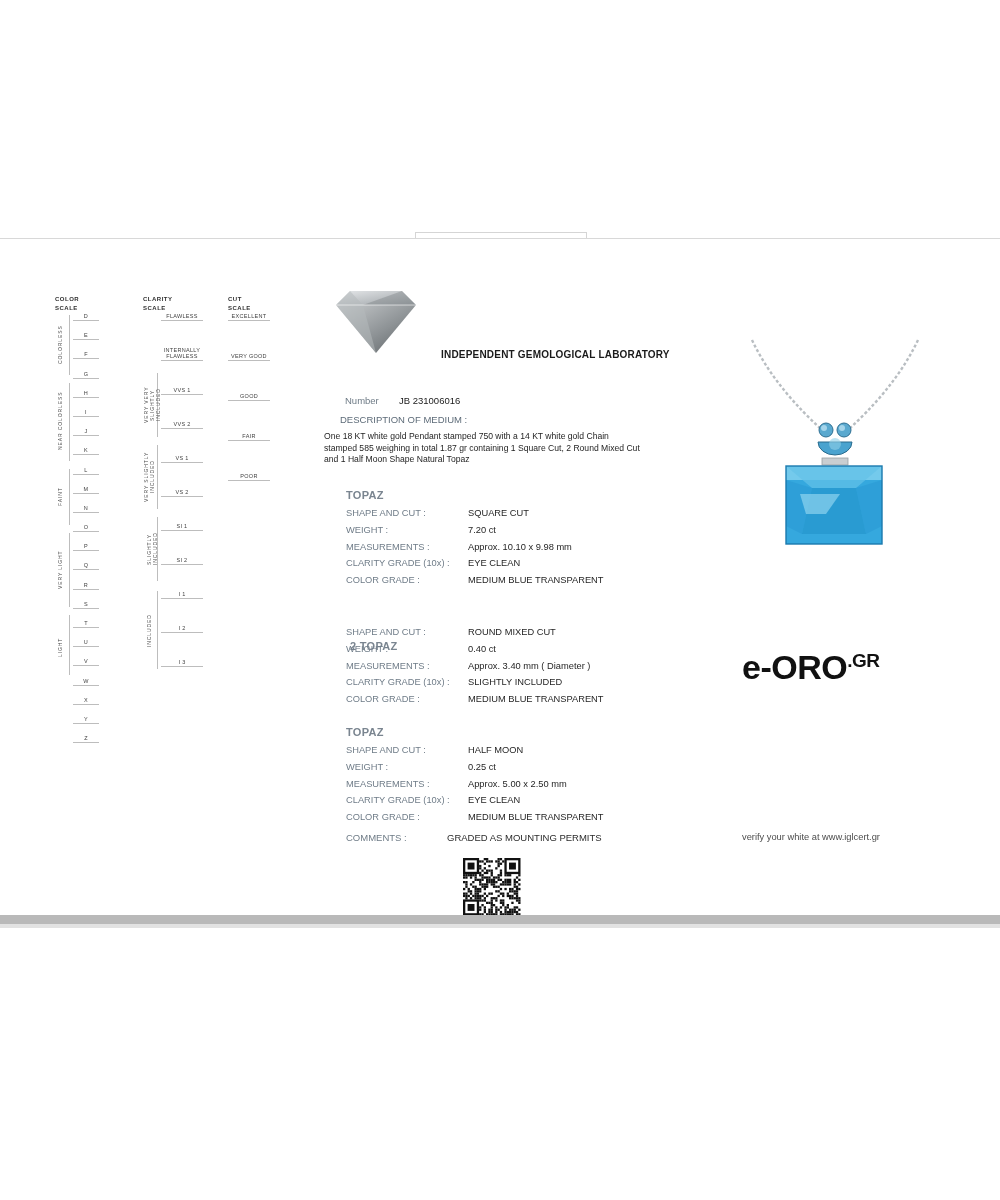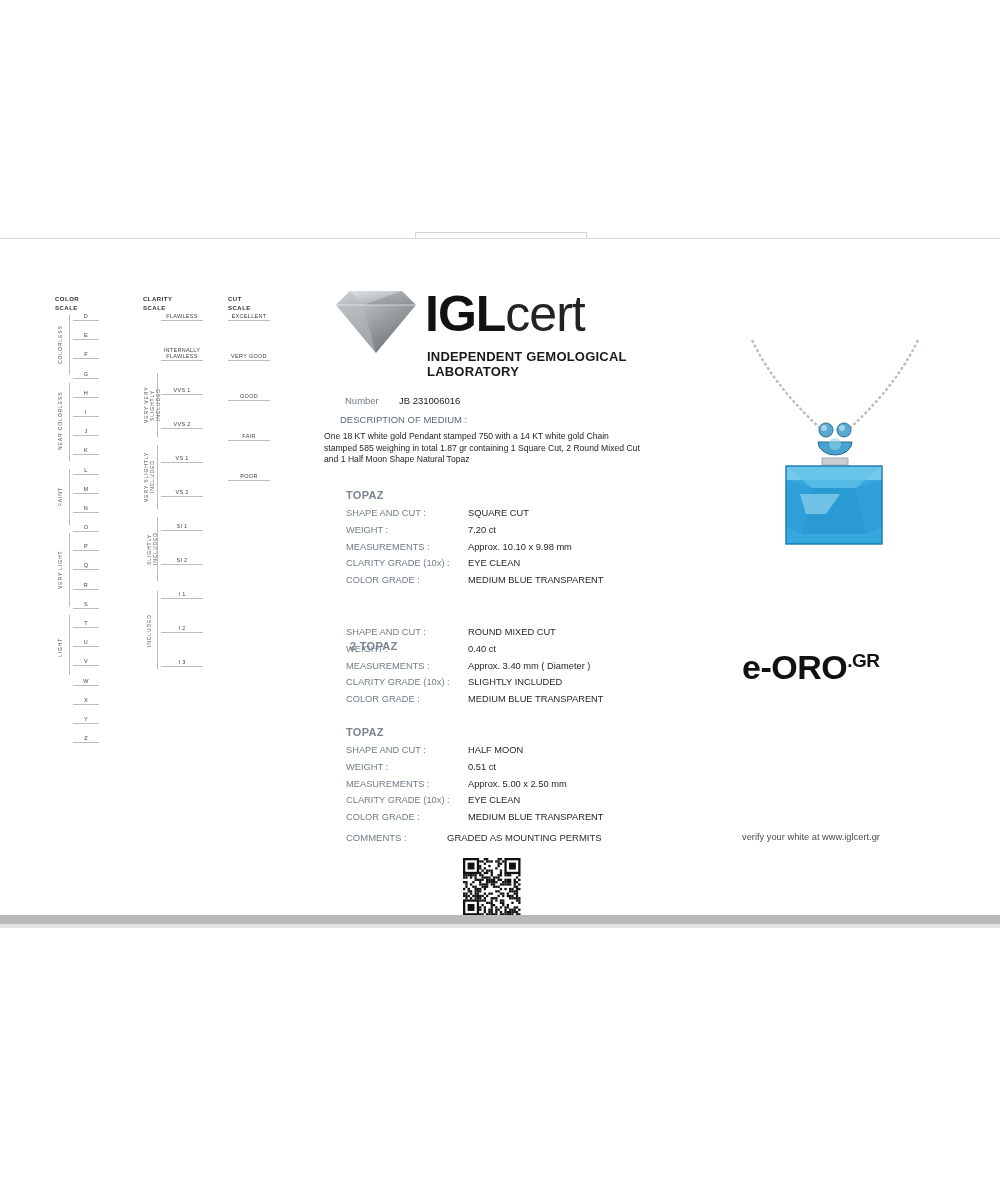--- a/index.html
+++ b/index.html
@@ -118,23 +118,23 @@
     left: 95px;
     top: 2px;
     font-size: 50px;
     font-weight: bold;
     letter-spacing: -1px;
     color: #111;
   }
   #logo-text .light { font-weight: normal; color: #222; }
   #logo-sub {
     position: absolute;
-    left: 97px;
+    left: 111px;
     top: 66px;
-    font-size: 13px;
+    font-size: 10px;
     font-weight: bold;
     letter-spacing: .2px;
     color: #1a1a1a;
   }
 
   
   .rep {
     position: absolute;
     font-size: 9.5px;
     color: #2b2b2b;
@@ -304,21 +304,20 @@
         <stop offset="0%" stop-color="#e6e8ea"></stop>
         <stop offset="100%" stop-color="#9aa0a4"></stop>
       </linearGradient>
     </defs>
     <path d="M6 22 L86 22 L46 70 Z" fill="url(#g1)"></path>
     <path d="M6 22 L20 8 L72 8 L86 22 Z" fill="url(#g2)"></path>
     <path d="M20 8 L33 22 L46 70 L6 22 Z" fill="#b4b9bc" opacity=".55"></path>
     <path d="M33 22 L72 8 L86 22 Z" fill="#6f7578" opacity=".35"></path>
     <path d="M6 22 L86 22" stroke="#ffffff" stroke-width="1.2" opacity=".6"></path>
   </svg>
-  <div id="logo-text"><span>IGL</span><span class="light">cert</span></div>
   <div id="logo-sub">INDEPENDENT GEMOLOGICAL LABORATORY</div>
 </div>
 
 <div class="rep lbl" style="left:345px; top:395px;">Number</div>
 <div class="rep" style="left:399px; top:395px; color:#1b1b1b;">JB 231006016</div>
 
 <div class="rep lbl-strong" style="left:340px; top:414px; font-size:9.5px;">DESCRIPTION OF MEDIUM :</div>
 <div id="desc-body">One 18 KT white gold Pendant stamped 750 with a 14 KT white gold Chain stamped 585 weighing in total 1.87 gr containing 1 Square Cut, 2 Round Mixed Cut and 1 Half Moon Shape Natural Topaz</div>
 
 <div id="sections-host">
@@ -329,21 +328,21 @@
     <div class="row" style="left: 346px; top: 558.4px;"><span class="k">CLARITY GRADE (10x) :</span><span class="v" style="position: absolute; left: 122px; top: 0px;">EYE CLEAN</span></div>
     <div class="row" style="left: 346px; top: 575.2px;"><span class="k">COLOR GRADE :</span><span class="v" style="position: absolute; left: 122px; top: 0px;">MEDIUM  BLUE TRANSPARENT</span></div>
     <div class="rep sect-title" style="left: 350px; top: 640px;">2 TOPAZ</div>
     <div class="row" style="left: 346px; top: 627px;"><span class="k">SHAPE AND CUT :</span><span class="v" style="position: absolute; left: 122px; top: 0px;">ROUND MIXED CUT</span></div>
     <div class="row" style="left: 346px; top: 643.8px;"><span class="k">WEIGHT :</span><span class="v" style="position: absolute; left: 122px; top: 0px;">0.40 ct</span></div>
     <div class="row" style="left: 346px; top: 660.6px;"><span class="k">MEASUREMENTS :</span><span class="v" style="position: absolute; left: 122px; top: 0px;">Approx.  3.40 mm ( Diameter )</span></div>
     <div class="row" style="left: 346px; top: 677.4px;"><span class="k">CLARITY GRADE (10x) :</span><span class="v" style="position: absolute; left: 122px; top: 0px;">SLIGHTLY INCLUDED</span></div>
     <div class="row" style="left: 346px; top: 694.2px;"><span class="k">COLOR GRADE :</span><span class="v" style="position: absolute; left: 122px; top: 0px;">MEDIUM BLUE TRANSPARENT</span></div>
     <div class="rep sect-title" style="left: 346px; top: 726px;">TOPAZ</div>
     <div class="row" style="left: 346px; top: 745px;"><span class="k">SHAPE AND CUT :</span><span class="v" style="position: absolute; left: 122px; top: 0px;">HALF MOON</span></div>
-    <div class="row" style="left: 346px; top: 761.8px;"><span class="k">WEIGHT :</span><span class="v" style="position: absolute; left: 122px; top: 0px;">0.51 ct</span></div>
+    <div class="row" style="left: 346px; top: 761.8px;"><span class="k">WEIGHT :</span><span class="v" style="position: absolute; left: 122px; top: 0px;">0.25 ct</span></div>
     <div class="row" style="left: 346px; top: 778.6px;"><span class="k">MEASUREMENTS :</span><span class="v" style="position: absolute; left: 122px; top: 0px;">Approx.  5.00 x 2.50 mm</span></div>
     <div class="row" style="left: 346px; top: 795.4px;"><span class="k">CLARITY GRADE (10x) :</span><span class="v" style="position: absolute; left: 122px; top: 0px;">EYE CLEAN</span></div>
     <div class="row" style="left: 346px; top: 812.2px;"><span class="k">COLOR GRADE :</span><span class="v" style="position: absolute; left: 122px; top: 0px;">MEDIUM BLUE TRANSPARENT</span></div>
   </div>
 
 <div class="rep lbl" style="left:346px; top:832px;">COMMENTS :</div>
 <div class="rep" style="left:447px; top:832px;">GRADED AS MOUNTING PERMITS</div>
 
 <div id="verify">verify your white at www.iglcert.gr</div>
 

